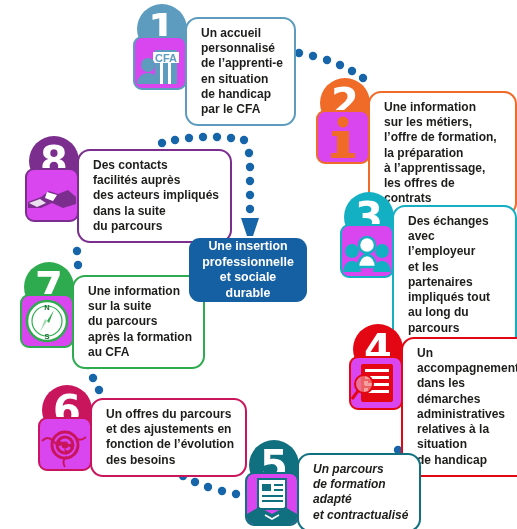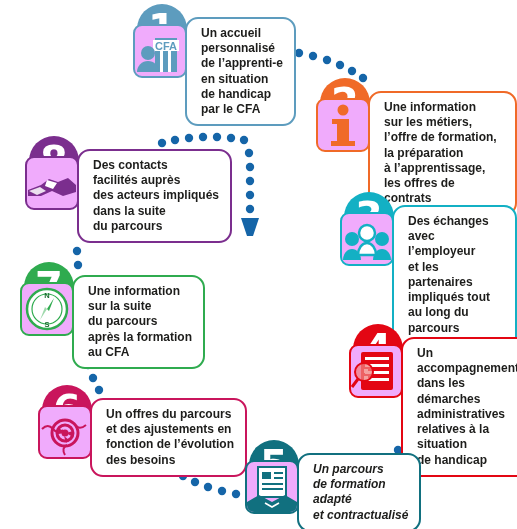--- a/index.html
+++ b/index.html
@@ -36,25 +36,25 @@
     width: 50px; height: 50px;
     border-radius: 50%;
     display: flex; align-items: center; justify-content: center;
     font-size: 40px; font-weight: bold;
     color: #ffffff;
     line-height: 1;
     font-family: "DejaVu Sans", sans-serif;
   }
   .icontile {
     position: absolute;
-    left: 0; top: 20px;
+    left: 0; top: 32px;
     width: 54px; height: 54px;
     border-radius: 9px;
     border: 2.5px solid;
-    background: #f0abfc;
+    background: #d946ef;
     overflow: hidden;
     display: flex; align-items: center; justify-content: center;
   }
   .icontile svg { display: block; }
 
   .bubble {
     position: relative;
     margin-left: -6px;
     margin-top: 13px;
     border: 2.5px solid;
@@ -342,14 +342,20 @@
     </div>
     <div class="bubble" style="border-color:#7b2e8e;">
       <p>Des contacts
 facilités auprès
 des acteurs impliqués
 dans la suite
 du parcours</p>
     </div>
   </div>
 
+  <div id="center-box">
+    <p>Une insertion
+professionnelle
+et sociale
+durable</p>
+  </div>
 
 </div>
 
 </body></html>

